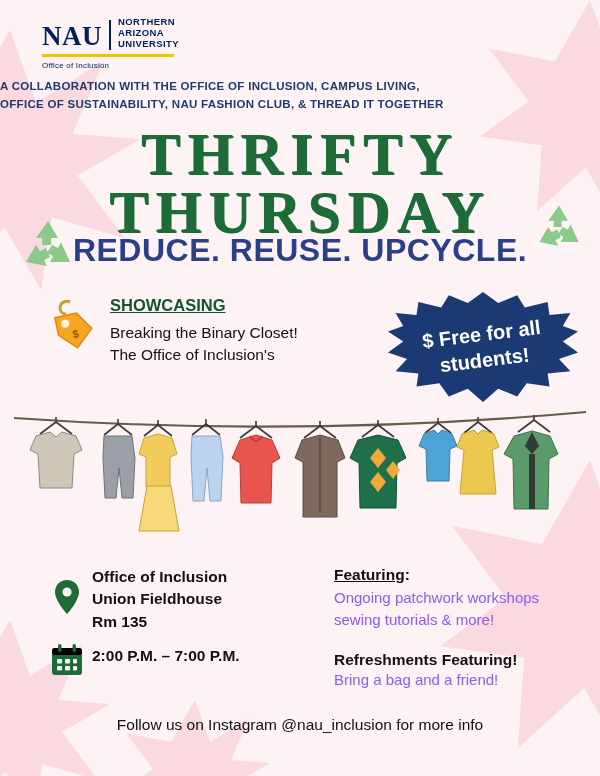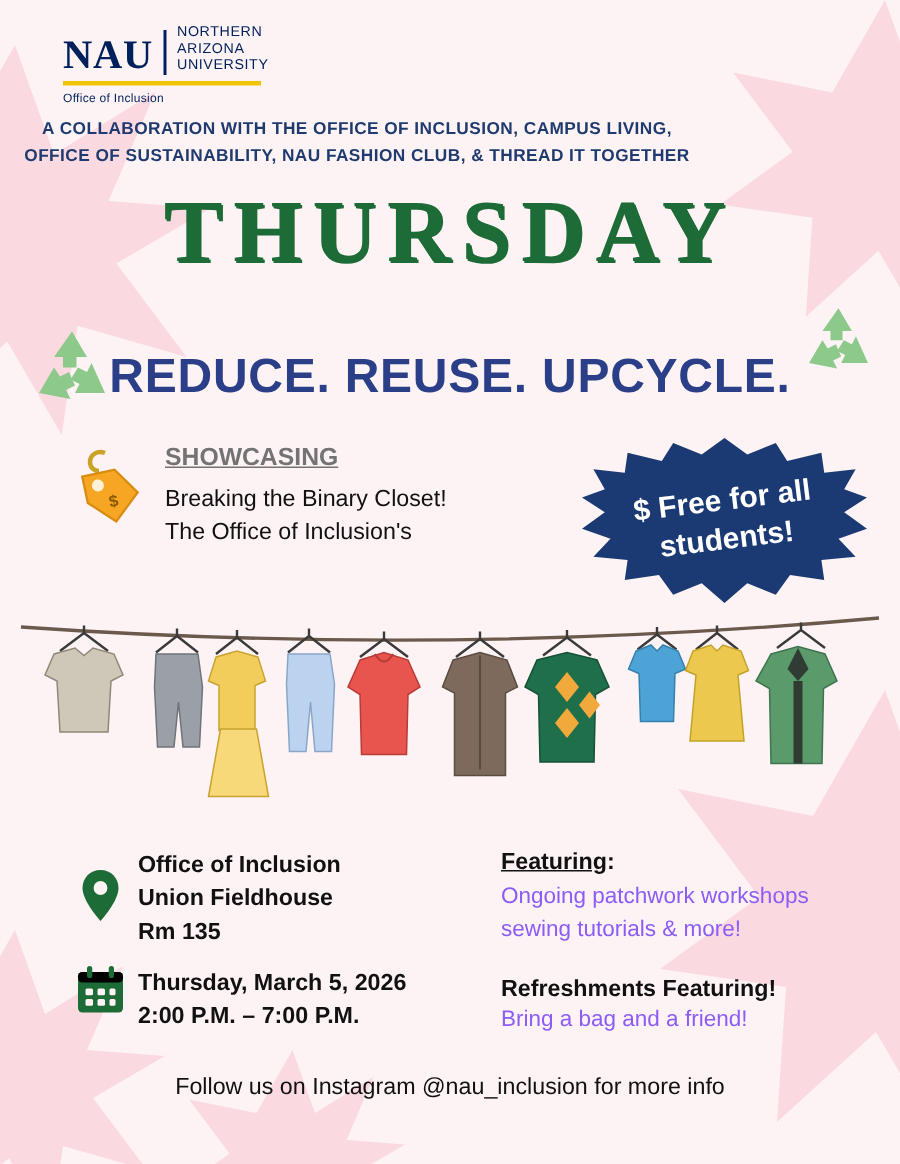--- a/index.html
+++ b/index.html
@@ -72,21 +72,21 @@
     line-height: 1;
   }
   .logo-divider {
     width: 2px;
     height: 30px;
     background: #00205b;
     margin: 0 7px;
   }
   .logo-words {
     font-size: 9.5px;
-    font-weight: normal;
+    font-weight: bold;
     color: #00205b;
     line-height: 1.18;
     letter-spacing: 0.4px;
   }
   .logo-rule {
     height: 3px;
     background: #f1c400;
     width: 132px;
     margin-top: 4px;
   }
@@ -96,21 +96,21 @@
     margin-top: 4px;
     letter-spacing: 0.2px;
   }
 
   
   .collab {
     position: absolute;
     top: 78px;
     left: 0;
     width: 476px;
-    text-align: center;
+    text-align: left;
     font-size: 11.5px;
     font-weight: bold;
     color: #1f3a6e;
     letter-spacing: 0.3px;
     line-height: 1.55;
   }
 
   
   .title {
     position: absolute;
@@ -148,21 +148,21 @@
   
   .showcase {
     position: absolute;
     left: 110px;
     top: 296px;
     width: 250px;
   }
   .showcase-title {
     font-size: 16.5px;
     font-weight: bold;
-    color: #737373;
+    color: #14532d;
     text-decoration: underline;
     margin-bottom: 7px;
   }
   .showcase-text {
     font-size: 15.5px;
     color: #111111;
     line-height: 1.45;
   }
   .tag-icon { position: absolute; left: 52px; top: 298px; }
 
@@ -286,20 +286,21 @@
       <div class="logo-rule"></div>
       <div class="logo-sub">Office of Inclusion</div>
     </div>
 
     <div class="collab">
       <div>A COLLABORATION WITH THE OFFICE OF INCLUSION, CAMPUS LIVING,</div>
       <div>OFFICE OF SUSTAINABILITY, NAU FASHION CLUB, &amp; THREAD IT TOGETHER</div>
     </div>
 
     <div class="title">
+      <span class="l1">THRIFTY</span>
       <span class="l2">THURSDAY</span>
     </div>
 
     <div class="subtitle">REDUCE. REUSE. UPCYCLE.</div>
 
     <div class="recycle left">
       <svg width="56" height="52" viewBox="0 0 56 52">
         <g fill="#8cc98a">
           <path d="M28 3 L38 20 L31 20 L31 27 L22 27 L22 20 L16 20 Z" transform="rotate(0 28 16)"></path>
           <path d="M6 44 L16 27 L20 33 L26 30 L30 39 L24 42 L27 48 Z"></path>
@@ -409,21 +410,20 @@
           <rect x="7" y="16" width="5" height="4.5" rx="1"></rect>
           <rect x="15" y="16" width="5" height="4.5" rx="1"></rect>
           <rect x="23" y="16" width="4" height="4.5" rx="1"></rect>
           <rect x="7" y="23" width="5" height="4.5" rx="1"></rect>
           <rect x="15" y="23" width="5" height="4.5" rx="1"></rect>
           <rect x="23" y="23" width="4" height="4.5" rx="1"></rect>
         </g>
       </svg>
     </div>
     <div class="info-date">
-      <div class="info-line">Thursday, March 5, 2026</div>
       <div class="info-line">2:00 P.M. – 7:00 P.M.</div>
     </div>
 
     <div class="info-right">
       <div class="feat-head"><u>Featuring</u><span>:</span></div>
       <div class="feat-text">Ongoing patchwork workshops</div>
       <div class="feat-text">sewing tutorials &amp; more!</div>
       <div class="refresh-head">Refreshments Featuring!</div>
       <div class="feat-text">Bring a bag and a friend!</div>
     </div>

